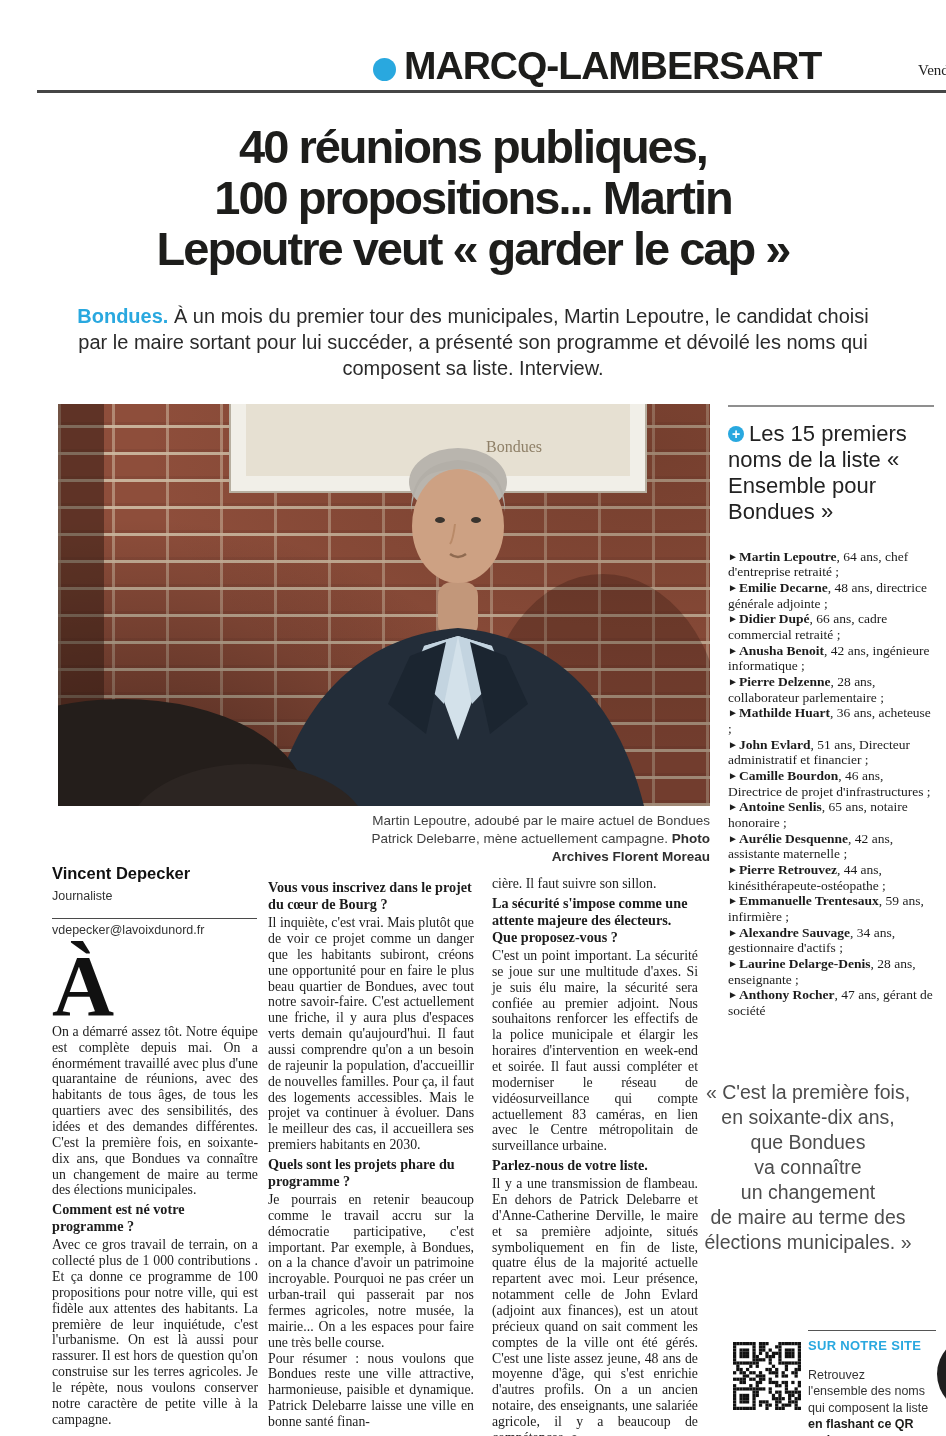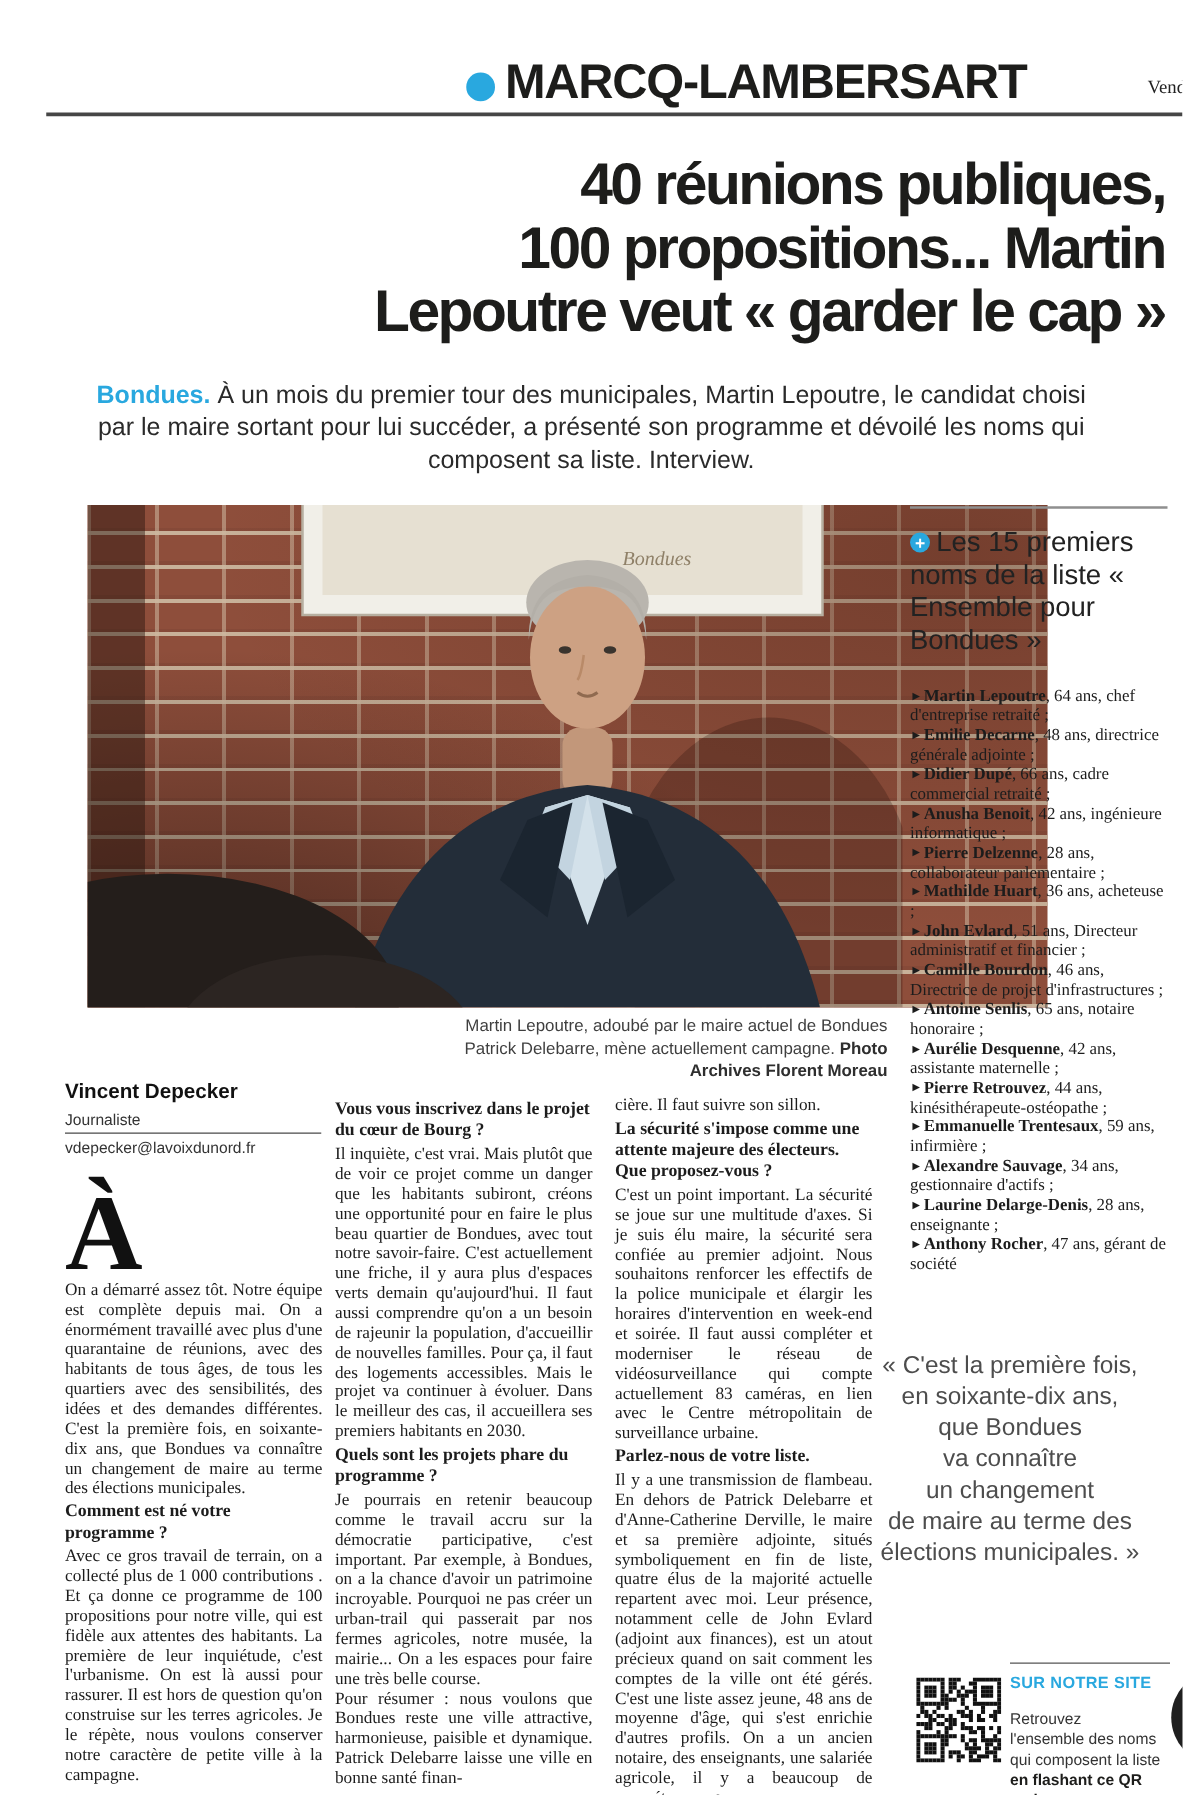--- a/index.html
+++ b/index.html
@@ -6,41 +6,40 @@
   body{
     width:946px;height:1436px;position:relative;overflow:hidden;background:#ffffff;
     font-family:"Liberation Sans",sans-serif;color:#1d1d1b;
   }
   
   .section-dot{position:absolute;left:373px;top:58px;width:23px;height:23px;border-radius:50%;background:#29a8df;}
   .section-title{position:absolute;left:404px;top:44px;font-size:39px;font-weight:bold;letter-spacing:-1px;color:#1d1d1b;white-space:nowrap;}
   .date-frag{position:absolute;left:918px;top:62px;width:28px;overflow:hidden;white-space:nowrap;font-family:"Liberation Serif",serif;font-size:15px;color:#222;}
   .header-rule{position:absolute;left:37px;right:0;top:90px;height:3px;background:#464646;}
   
-  .headline{position:absolute;left:46px;top:122px;width:886px;text-align:right;
+  .headline{position:absolute;left:30px;top:122px;width:886px;text-align:center;
     font-size:47px;line-height:1.08;font-weight:bold;letter-spacing:-2px;color:#1d1d1b;white-space:pre-line;}
   .lead{position:absolute;left:68px;top:303px;width:810px;text-align:center;font-size:20px;line-height:1.3;color:#2a2a2a;}
   .lead .loc{color:#29a8df;font-weight:bold;}
   
-  .photo{position:absolute;left:70px;top:404px;width:768px;height:402px;overflow:hidden;
+  .photo{position:absolute;left:58px;top:404px;width:652px;height:402px;overflow:hidden;
     background-color:#8e4e3b;
     background-image:
       radial-gradient(ellipse at 12% 108%, rgba(20,10,8,0.6), transparent 52%),
       radial-gradient(ellipse at 90% 10%, rgba(70,34,22,0.35), transparent 60%),
       repeating-linear-gradient(90deg, rgba(206,184,160,0.55) 0 3px, rgba(0,0,0,0) 3px 54px),
       repeating-linear-gradient(0deg, #c8b199 0 3px, rgba(0,0,0,0.06) 3px 6px, rgba(0,0,0,0) 6px 27px);
-    font-style: italic;
   }
   .photo svg{position:absolute;left:0;top:0;}
   .caption{position:absolute;left:330px;top:812px;width:380px;text-align:right;font-size:13.5px;line-height:1.32;color:#3f3f3f;}
   .caption .credit{font-weight:bold;color:#2e2e2e;}
   
   .byline{position:absolute;left:52px;top:864px;width:205px;}
   .byline .name{font-size:16.5px;font-weight:bold;color:#111;margin-bottom:6px;}
-  .byline .role{display:block;font-size:12.5px;color:#333;padding-bottom:3px;border-bottom:1.5px solid #4a4a4a;}
+  .byline .role{display:block;font-size:12.5px;color:#333;padding-bottom:15px;border-bottom:1.5px solid #4a4a4a;}
   .byline .mail{display:block;font-size:12.5px;color:#333;margin-top:4px;}
   
   .col{position:absolute;width:206px;font-family:"Liberation Serif",serif;font-size:13.8px;line-height:1.15;color:#1c1c1c;hyphens:auto;-webkit-hyphens:auto;}
   .col1{left:52px;top:948px;}
   .col2{left:268px;top:876px;}
   .col3{left:492px;top:876px;}
   .col p{margin:0;}
   .col p.b{text-align:justify;}
   .col p.q{font-weight:bold;line-height:1.2;margin:3px 0 2px 0;font-size:14.2px;}
   .col p.dcq{display:flow-root;margin-bottom:3px;}

